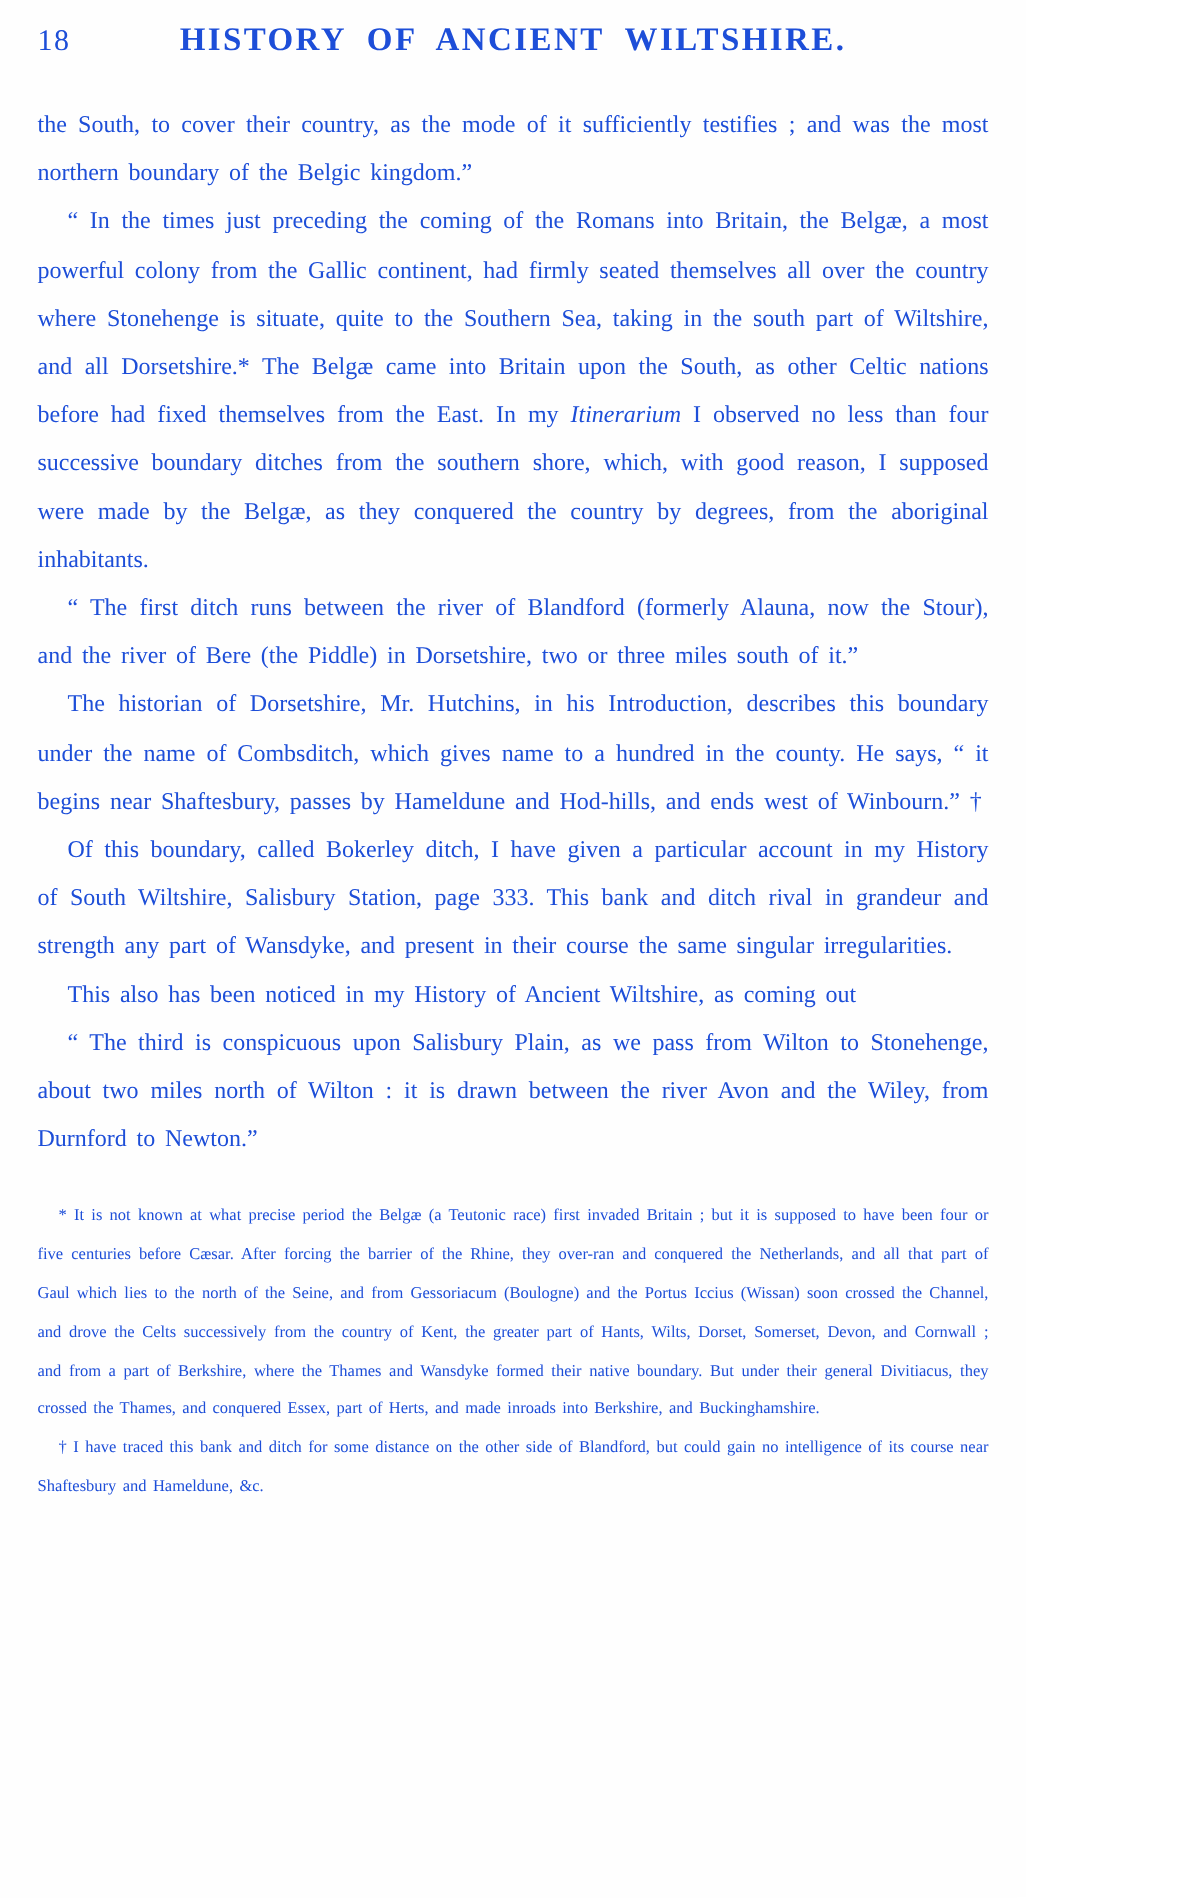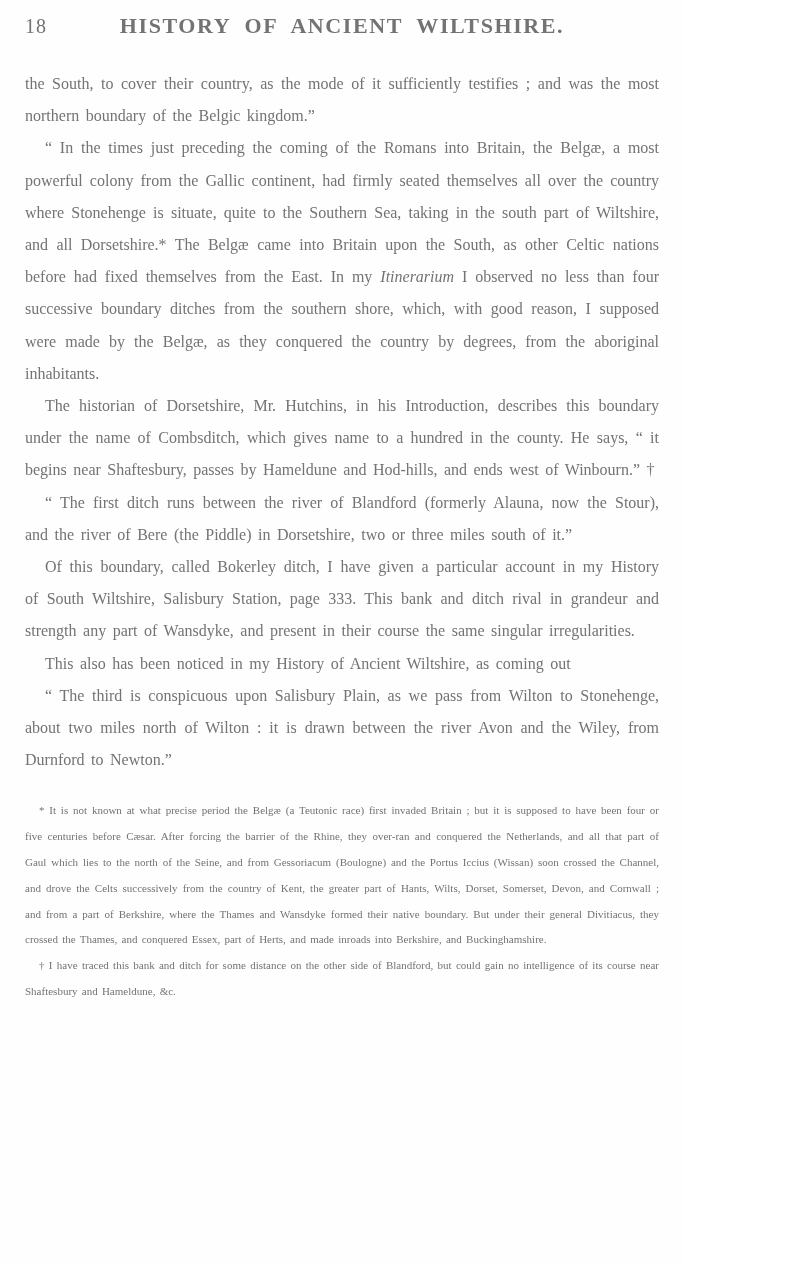--- a/index.html
+++ b/index.html
@@ -2,21 +2,21 @@
 <html><head>
 <meta charset="utf-8">
 <style>
   html, body { margin: 0; padding: 0; background: #ffffff; }
   .page {
     width: 684px;
     height: 1265px;
     box-sizing: border-box;
     padding: 13px 25px 0 25px;
     background: #fefefe;
-    color: #737373;
+    color: #1d4ed8;
     font-family: "Liberation Serif", "DejaVu Serif", serif;
     overflow: hidden;
     position: relative;
   }
   .page-header {
     display: grid;
     grid-template-columns: 1fr auto 1fr;
     align-items: baseline;
   }
   .page-number {
@@ -66,22 +66,22 @@
 <div class="page">
 
   <header class="page-header">
     <span class="page-number">18</span>
     <h1 class="running-title">HISTORY OF ANCIENT WILTSHIRE.</h1>
   </header>
 
   <main class="body-text" id="body-container">
       <p class="para no-indent"><span>the South, to cover their country, as the mode of it sufficiently testifies ; and was the most northern boundary of the Belgic kingdom.”</span></p>
       <p class="para"><span>“ In the times just preceding the coming of the Romans into Britain, the Belgæ, a most powerful colony from the Gallic continent, had firmly seated themselves all over the country where Stonehenge is situate, quite to the Southern Sea, taking in the south part of Wiltshire, and all Dorsetshire.*  The Belgæ came into Britain upon the South, as other Celtic nations before had fixed themselves from the East. In my </span><em>Itinerarium</em><span> I observed no less than four successive boundary ditches from the southern shore, which, with good reason, I supposed were made by the Belgæ, as they conquered the country by degrees, from the aboriginal inhabitants.</span></p>
+      <p class="para"><span>“ The first ditch runs between the river of Blandford (formerly Alauna, now the Stour), and the river of Bere (the Piddle) in Dorsetshire, two or three miles south of it.”</span></p>
       <p class="para"><span>The historian of Dorsetshire, Mr. Hutchins, in his Introduction, describes this boundary under the name of Combsditch, which gives name to a hundred in the county.  He says, “ it begins near Shaftesbury, passes by Hameldune and Hod-hills, and ends west of Winbourn.” †</span></p>
-      <p class="para"><span>“ The first ditch runs between the river of Blandford (formerly Alauna, now the Stour), and the river of Bere (the Piddle) in Dorsetshire, two or three miles south of it.”</span></p>
       <p class="para"><span>Of this boundary, called Bokerley ditch, I have given a particular account in my History of South Wiltshire, Salisbury Station, page 333.   This bank and ditch rival in grandeur and strength any part of Wansdyke, and present in their course the same singular irregularities.</span></p>
       <p class="para"><span>This also has been noticed in my History of Ancient Wiltshire, as coming out</span></p>
       <p class="para"><span>“ The third is conspicuous upon Salisbury Plain, as we pass from Wilton to Stonehenge, about two miles north of Wilton :  it is drawn between the river Avon and the Wiley, from Durnford to Newton.”</span></p>
     </main>
 
   <footer class="footnotes" id="footnote-container">
       <p class="footnote"><span>* It is not known at what precise period the Belgæ (a Teutonic race) first invaded Britain ; but it is supposed to have been four or five centuries before Cæsar.   After forcing the barrier of the Rhine, they over-ran and conquered the Netherlands, and all that part of Gaul which lies to the north of the Seine, and from Gessoriacum (Boulogne) and the Portus Iccius (Wissan) soon crossed the Channel, and drove the Celts successively from the country of Kent, the greater part of Hants, Wilts, Dorset, Somerset, Devon, and Cornwall ; and from a part of Berkshire, where the Thames and Wansdyke formed their native boundary.   But under their general Divitiacus, they crossed the Thames, and conquered Essex, part of Herts, and made inroads into Berkshire, and Buckinghamshire.</span></p>
       <p class="footnote"><span>† I have traced this bank and ditch for some distance on the other side of Blandford, but could gain no intelligence of its course near Shaftesbury and Hameldune, &amp;c.</span></p>
     </footer>
 

